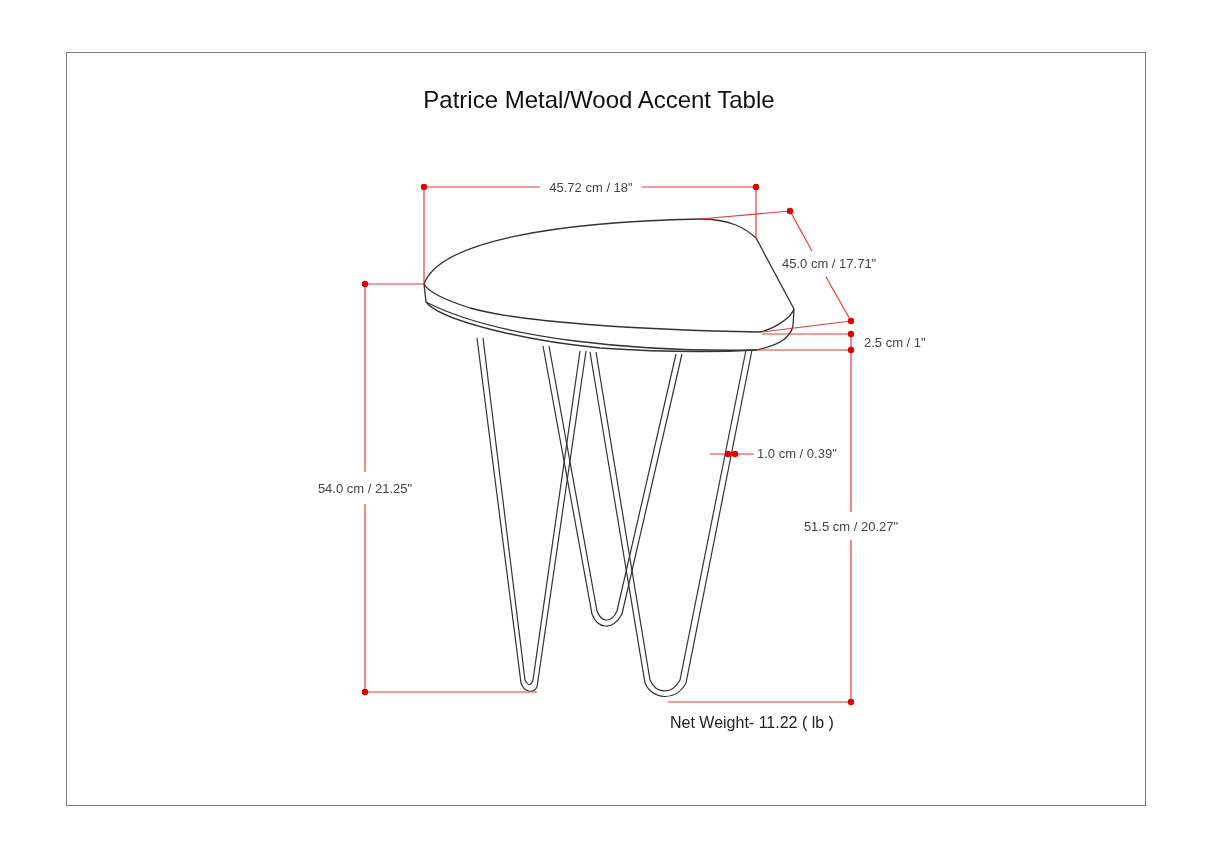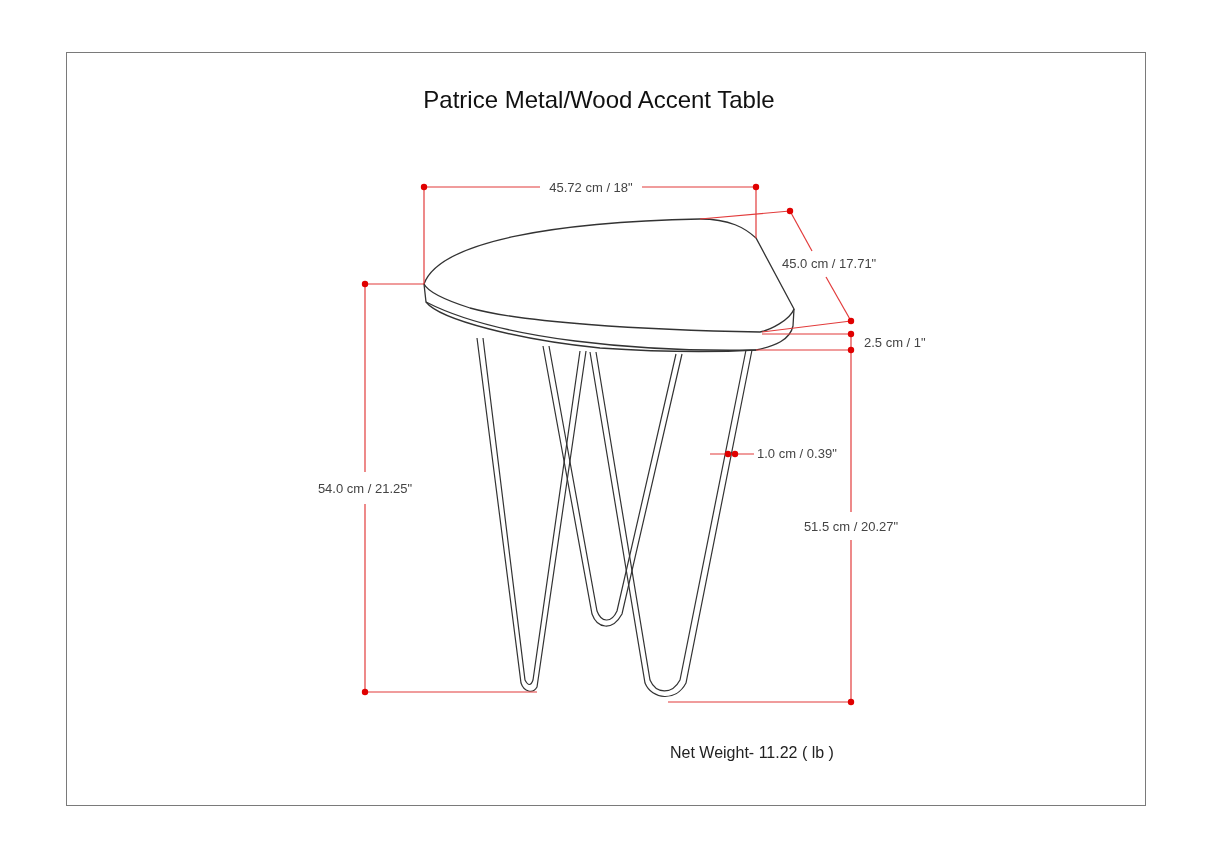--- a/index.html
+++ b/index.html
@@ -2,21 +2,21 @@
 <html><head>
 <meta charset="utf-8">
 <style>
   html, body { margin: 0; padding: 0; background: #ffffff; }
   body { width: 1214px; height: 858px; position: relative; overflow: hidden; font-family: "Liberation Sans", "DejaVu Sans", sans-serif; }
   .frame { position: absolute; left: 66px; top: 52px; width: 1080px; height: 754px; border: 1px solid #7a7a7a; box-sizing: border-box; }
   .title { position: absolute; left: 0; width: 1214px; top: 86px; text-align: center; font-size: 24px; color: #111; padding-left: 0; }
   .title span { position: relative; left: -8px; }
   svg.drawing { position: absolute; left: 0; top: 0; }
   .dim-label { font-family: "Liberation Sans", "DejaVu Sans", sans-serif; font-size: 13px; fill: #444; }
-  .weight { position: absolute; left: 670px; top: 744px; font-size: 16px; color: #222; }
+  .weight { position: absolute; left: 670px; top: 714px; font-size: 16px; color: #222; }
 </style>
 </head>
 <body>
 
 <div class="frame"></div>
 
 <div class="title"><span>Patrice Metal/Wood Accent Table</span></div>
 
 <svg class="drawing" width="1214" height="858" viewBox="0 0 1214 858">
 

